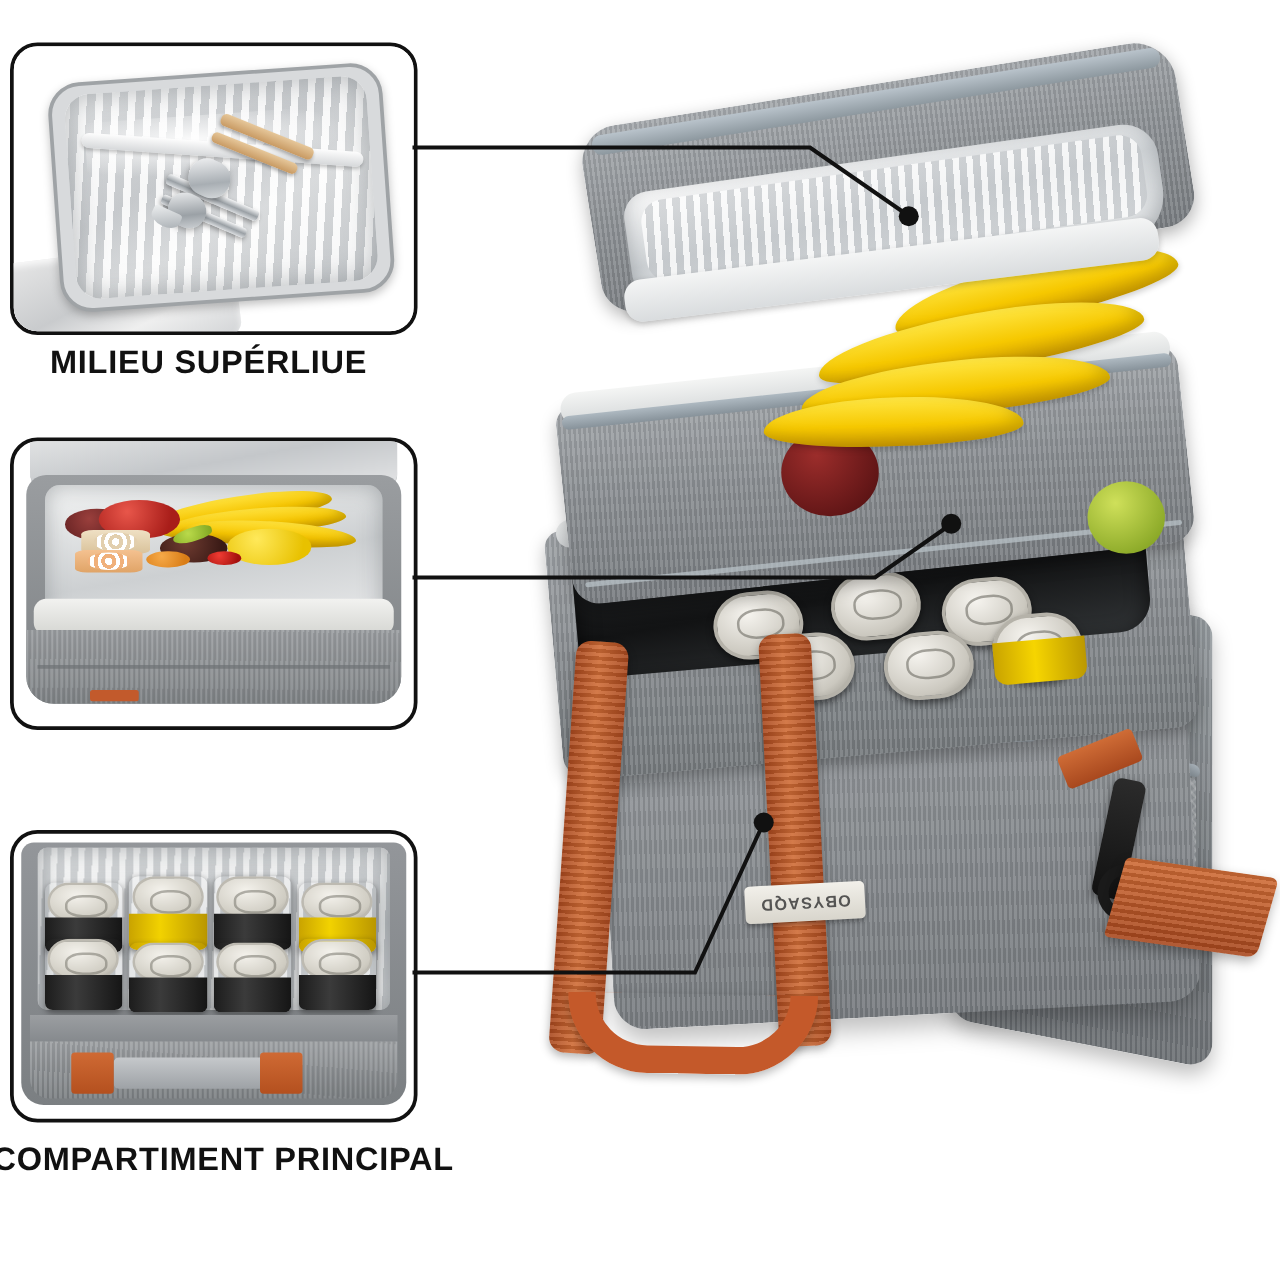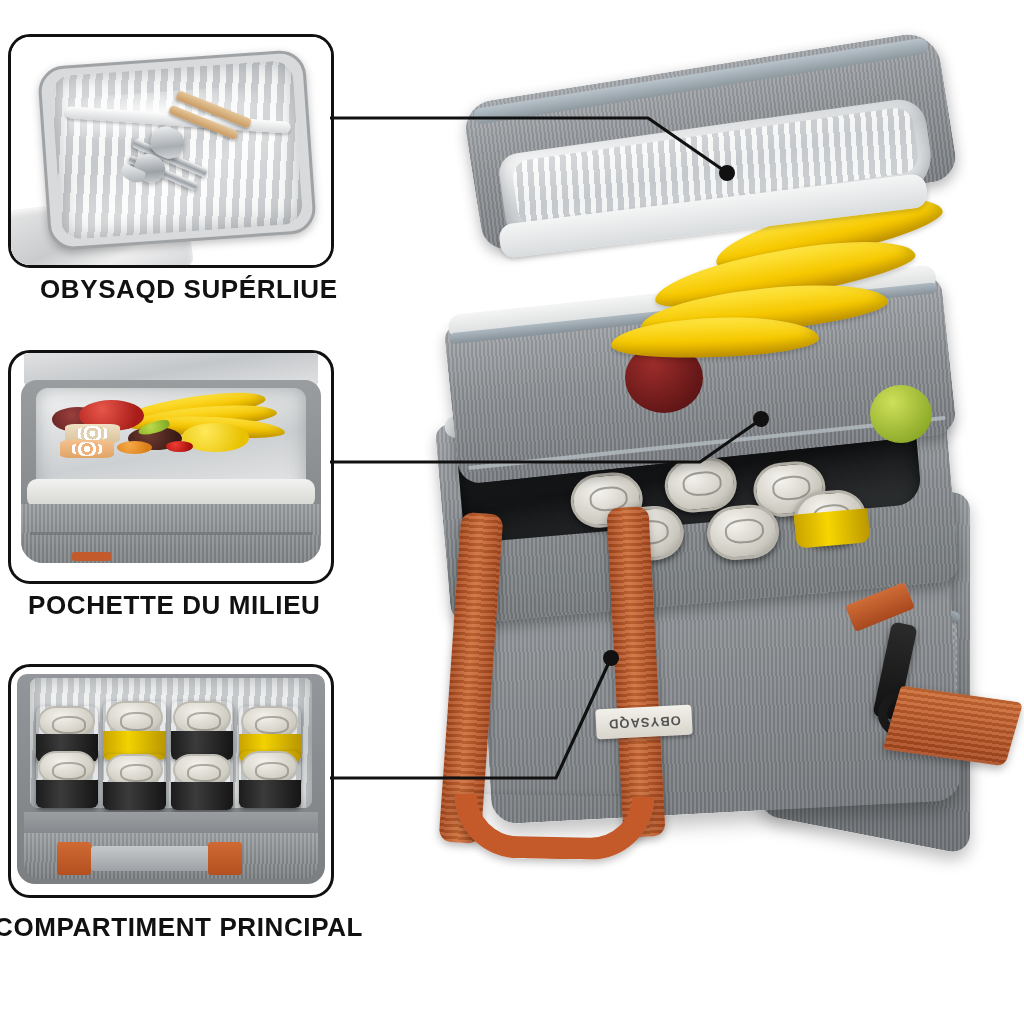--- a/index.html
+++ b/index.html
@@ -330,21 +330,21 @@
         <div class="t1-wood t1-w1"></div>
         <div class="t1-wood t1-w2"></div>
         <div class="t1-steel t1-s1"></div>
         <div class="t1-steel t1-s2"></div>
         <div class="t1-spoon"></div>
         <div class="t1-spoon2"></div>
         <div class="t1-fork"></div>
       </div>
     </div>
   </div>
-  <div class="thumb-label" style="left:40px;top:274px;">OBYSAQD SUPÉRLIUE</div>
+  <div class="thumb-label" style="left:40px;top:274px;">MILIEU SUPÉRLIUE</div>
 
   <div class="thumb-card" style="left:8px;top:350px;width:320px;height:228px;">
     <div class="sc">
       <div class="t2-lid"></div>
       <div class="t2-body">
         <div class="t2-inner">
           <div class="ban t2-b1"></div>
           <div class="ban t2-b2"></div>
           <div class="ban t2-b3"></div>
           <div class="fruit t2-pom"></div>
@@ -357,21 +357,20 @@
           <div class="roll t2-r1"></div>
           <div class="roll t2-r2"></div>
         </div>
         <div class="t2-rim"></div>
         <div class="t2-grey"></div>
         <div class="t2-seam"></div>
         <div class="t2-orange"></div>
       </div>
     </div>
   </div>
-  <div class="thumb-label" style="left:28px;top:590px;">POCHETTE DU MILIEU</div>
 
   <div class="thumb-card" style="left:8px;top:664px;width:320px;height:228px;">
     <div class="sc">
       <div class="t3-body">
         <div class="t3-foil"></div>
         <div class="t3-cans">
           <div class="can blk" style="left:0%;top:6%;width:23%;height:52%;">
               <div class="top"></div>
               <div class="tab"></div>
               <div class="bod"></div>

